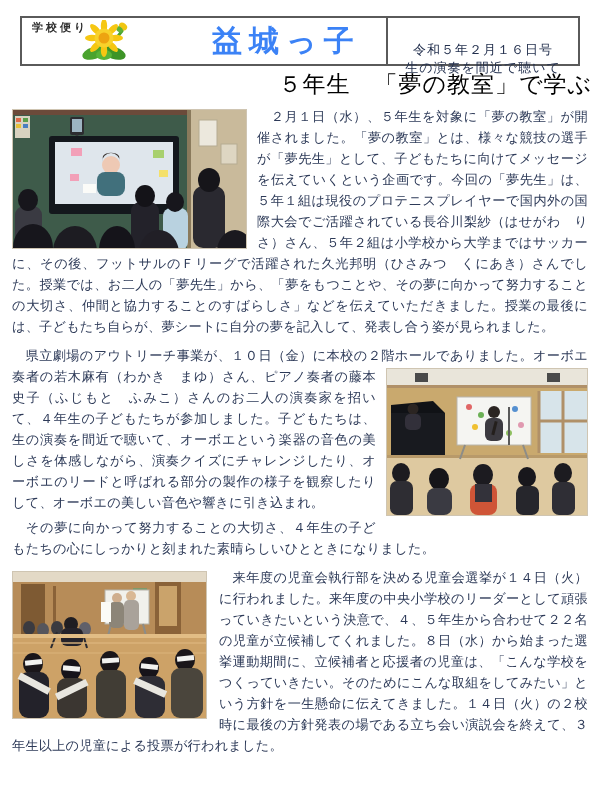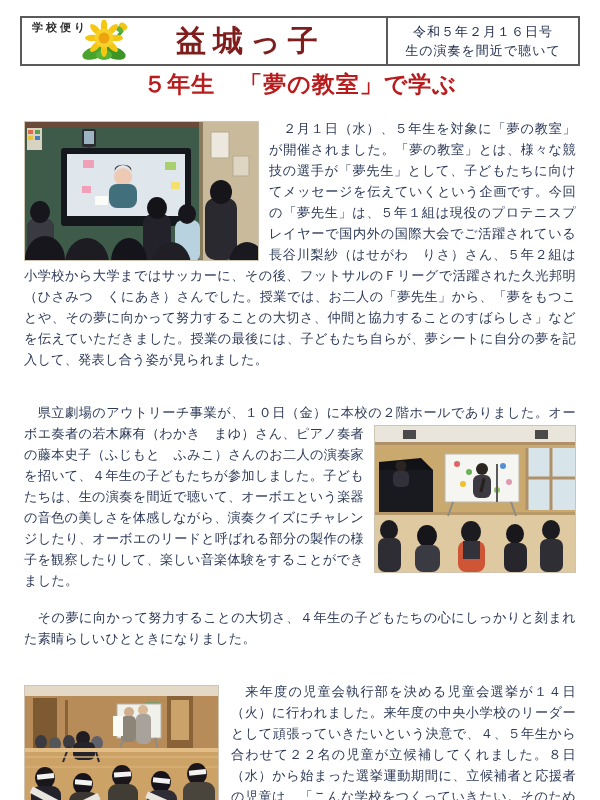--- a/index.html
+++ b/index.html
@@ -22,46 +22,46 @@
     display:flex;
     align-items:center;
   }
   .corner-label{
     position:absolute;top:2px;left:10px;
     font-size:11px;font-weight:bold;letter-spacing:3px;color:#2e2e2e;
   }
   .flower{margin-left:58px;width:54px;height:42px;flex:0 0 auto;}
   .flower svg{display:block;width:100%;height:100%;}
   .newsletter-title{
-    margin-left:42px;
+    margin-left:78px;
     font-family:"DejaVu Sans","Liberation Sans",sans-serif;
-    font-weight:900;font-size:30px;letter-spacing:7px;color:#7f1d1d;
+    font-weight:900;font-size:30px;letter-spacing:7px;color:#3b82f6;
     white-space:nowrap;
   }
   .datebox{
     position:absolute;right:-2px;top:-2px;bottom:-2px;width:194px;
     box-sizing:border-box;border:2px solid #5a5a5a;background:#fff;
     display:flex;flex-direction:column;justify-content:space-between;
-    padding:5px 6px 4px;
+    padding:23px 6px 4px;
   }
   .datebox div{font-size:13px;color:#23304e;text-align:center;letter-spacing:1px;white-space:nowrap;}
   
   .section-heading{
-    text-align:center;
+    text-align:right;
     font-family:"DejaVu Sans","Liberation Sans",sans-serif;
-    font-weight:700;font-size:23px;color:#b91c1c;
+    font-weight:400;font-size:23px;color:#000000;
     letter-spacing:1px;
     margin:3px 0 2px;
   }
   .sec-body{margin:0;display:flow-root;}
   p.body, .body-span{
     font-size:13.2px;line-height:21px;color:#2d3a58;
     text-align:justify;margin:0;letter-spacing:0.2px;
   }
-  p.body{margin:16px;}
+  p.body{margin:4px;}
   .photo{display:block;overflow:hidden;border:1px solid #cfc5b2;background:#ddd;}
   .photo svg{display:block;width:100%;height:100%;}
   .ph1{float:left;width:233px;height:138px;margin:3px 10px 2px 0;}
   .ph2{float:right;width:200px;height:146px;margin:2px 0 2px 10px;}
   .ph3{float:left;width:193px;height:146px;margin:4px 12px 2px 0;}
 </style>
 </head>
 <body>
 
 <div class="page">
@@ -192,21 +192,21 @@
               <rect x="40" y="119" width="25" height="27" rx="8" fill="#3a3a42"></rect>
             <ellipse cx="96" cy="106" rx="10" ry="11" fill="#1c1b20"></ellipse>
               <rect x="83" y="115" width="27" height="31" rx="8" fill="#cf5537"></rect>
             <rect x="88" y="115" width="17" height="18" fill="#33323a"></rect>
             <ellipse cx="140" cy="108" rx="9" ry="10" fill="#18171c"></ellipse>
               <rect x="129" y="117" width="23" height="29" rx="7" fill="#26262c"></rect>
             <ellipse cx="176" cy="104" rx="9" ry="10" fill="#1c1b20"></ellipse>
               <rect x="165" y="113" width="23" height="33" rx="7" fill="#2f2e35"></rect>
           </g>
         </svg>
-      </span><span class="body-span">の若木麻有（わかき　まゆ）さん、ピアノ奏者の藤本史子（ふじもと　ふみこ）さんのお二人の演奏家を招いて、４年生の子どもたちが参加しました。子どもたちは、生の演奏を間近で聴いて、オーボエという楽器の音色の美しさを体感しながら、演奏クイズにチャレンジしたり、オーボエのリードと呼ばれる部分の製作の様子を観察したりして、楽しい音楽体験をすることができました。</span>
+      </span><span class="body-span">の若木麻有（わかき　まゆ）さん、ピアノ奏者の藤本史子（ふじもと　ふみこ）さんのお二人の演奏家を招いて、４年生の子どもたちが参加しました。子どもたちは、生の演奏を間近で聴いて、オーボエという楽器の音色の美しさを体感しながら、演奏クイズにチャレンジしたり、オーボエのリードと呼ばれる部分の製作の様子を観察したりして、オーボエの美しい音色や響きに引き込まれ。</span>
     </p>
     <p class="body">　その夢に向かって努力することの大切さ、４年生の子どもたちの心にしっかりと刻まれた素晴らしいひとときになりました。</p>
   </div>
 
   <div class="sec-body">
     <p class="body">
       <span class="photo ph3">
         <svg viewBox="0 0 193 146">
           <rect width="193" height="146" fill="#cda267"></rect>
           <rect width="193" height="10" fill="#e3d9c6"></rect>

